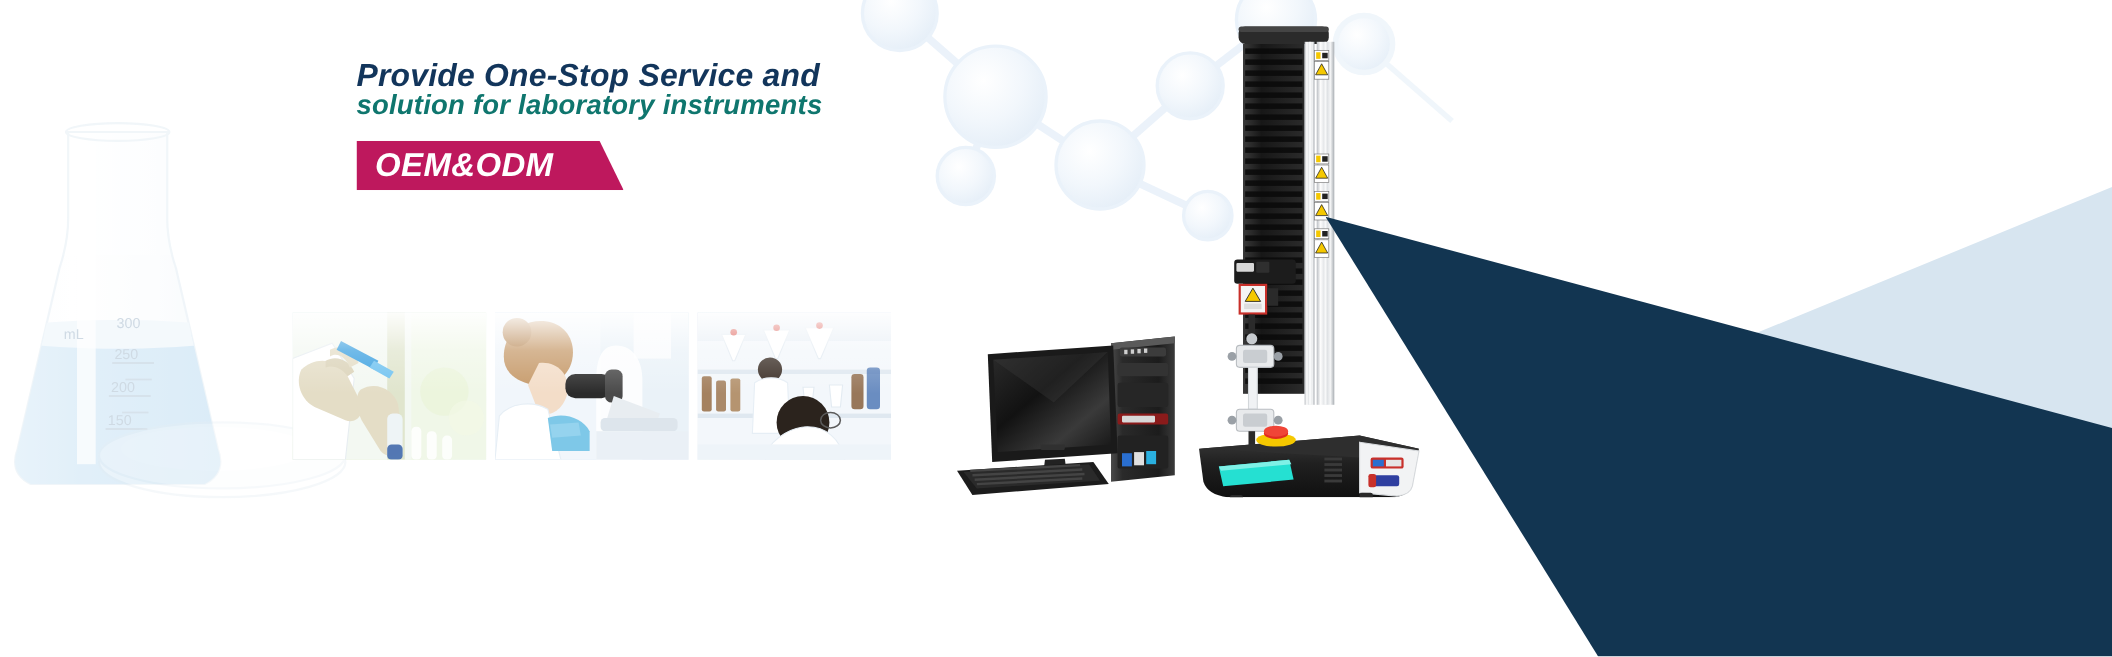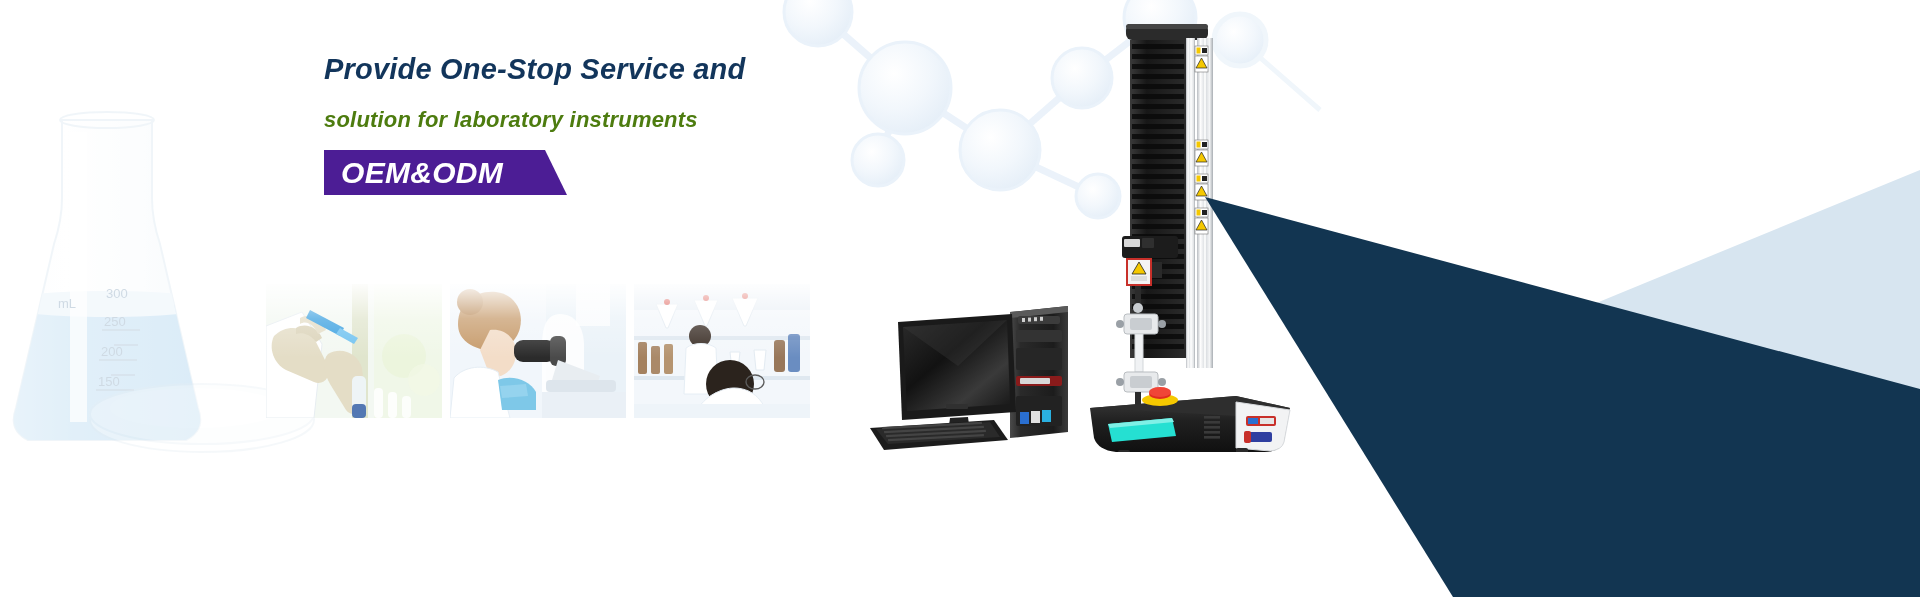--- a/index.html
+++ b/index.html
@@ -23,30 +23,29 @@
   .flask-group{position:absolute; left:-8px; top:108px; width:330px; height:400px;}
 
   
   .copy{position:absolute; left:324px; top:55px; width:640px;}
   .line1{
     font-size:29px; font-style:italic; font-weight:bold;
     color:#12355b; letter-spacing:.2px; line-height:1.0;
     white-space:nowrap;
   }
   .line2{
-    margin-top:25px;
-    font-size:22px; font-style:italic; font-weight:bold;
-    color:#4d7c0f; letter-spacing:.2px; line-height:1.0;
+    font-size:25px; font-style:italic; font-weight:bold;
+    color:#0f766e; letter-spacing:.2px; line-height:1.0;
     white-space:nowrap;
   }
   .badge-wrap{margin-top:19px; position:relative; height:45px; width:260px;}
   .badge{
     position:absolute; left:0; top:0;
     height:45px; width:243px;
-    background:#4c1d95;
+    background:#be185d;
     -webkit-clip-path:polygon(0 0, 221px 0, 243px 45px, 0 45px);
     clip-path:polygon(0 0, 221px 0, 243px 45px, 0 45px);
     display:flex; align-items:center;
   }
   .badge span{
     color:#ffffff; font-size:30px; font-style:italic; font-weight:bold;
     padding-left:17px; letter-spacing:.3px; white-space:nowrap;
   }
 
   

